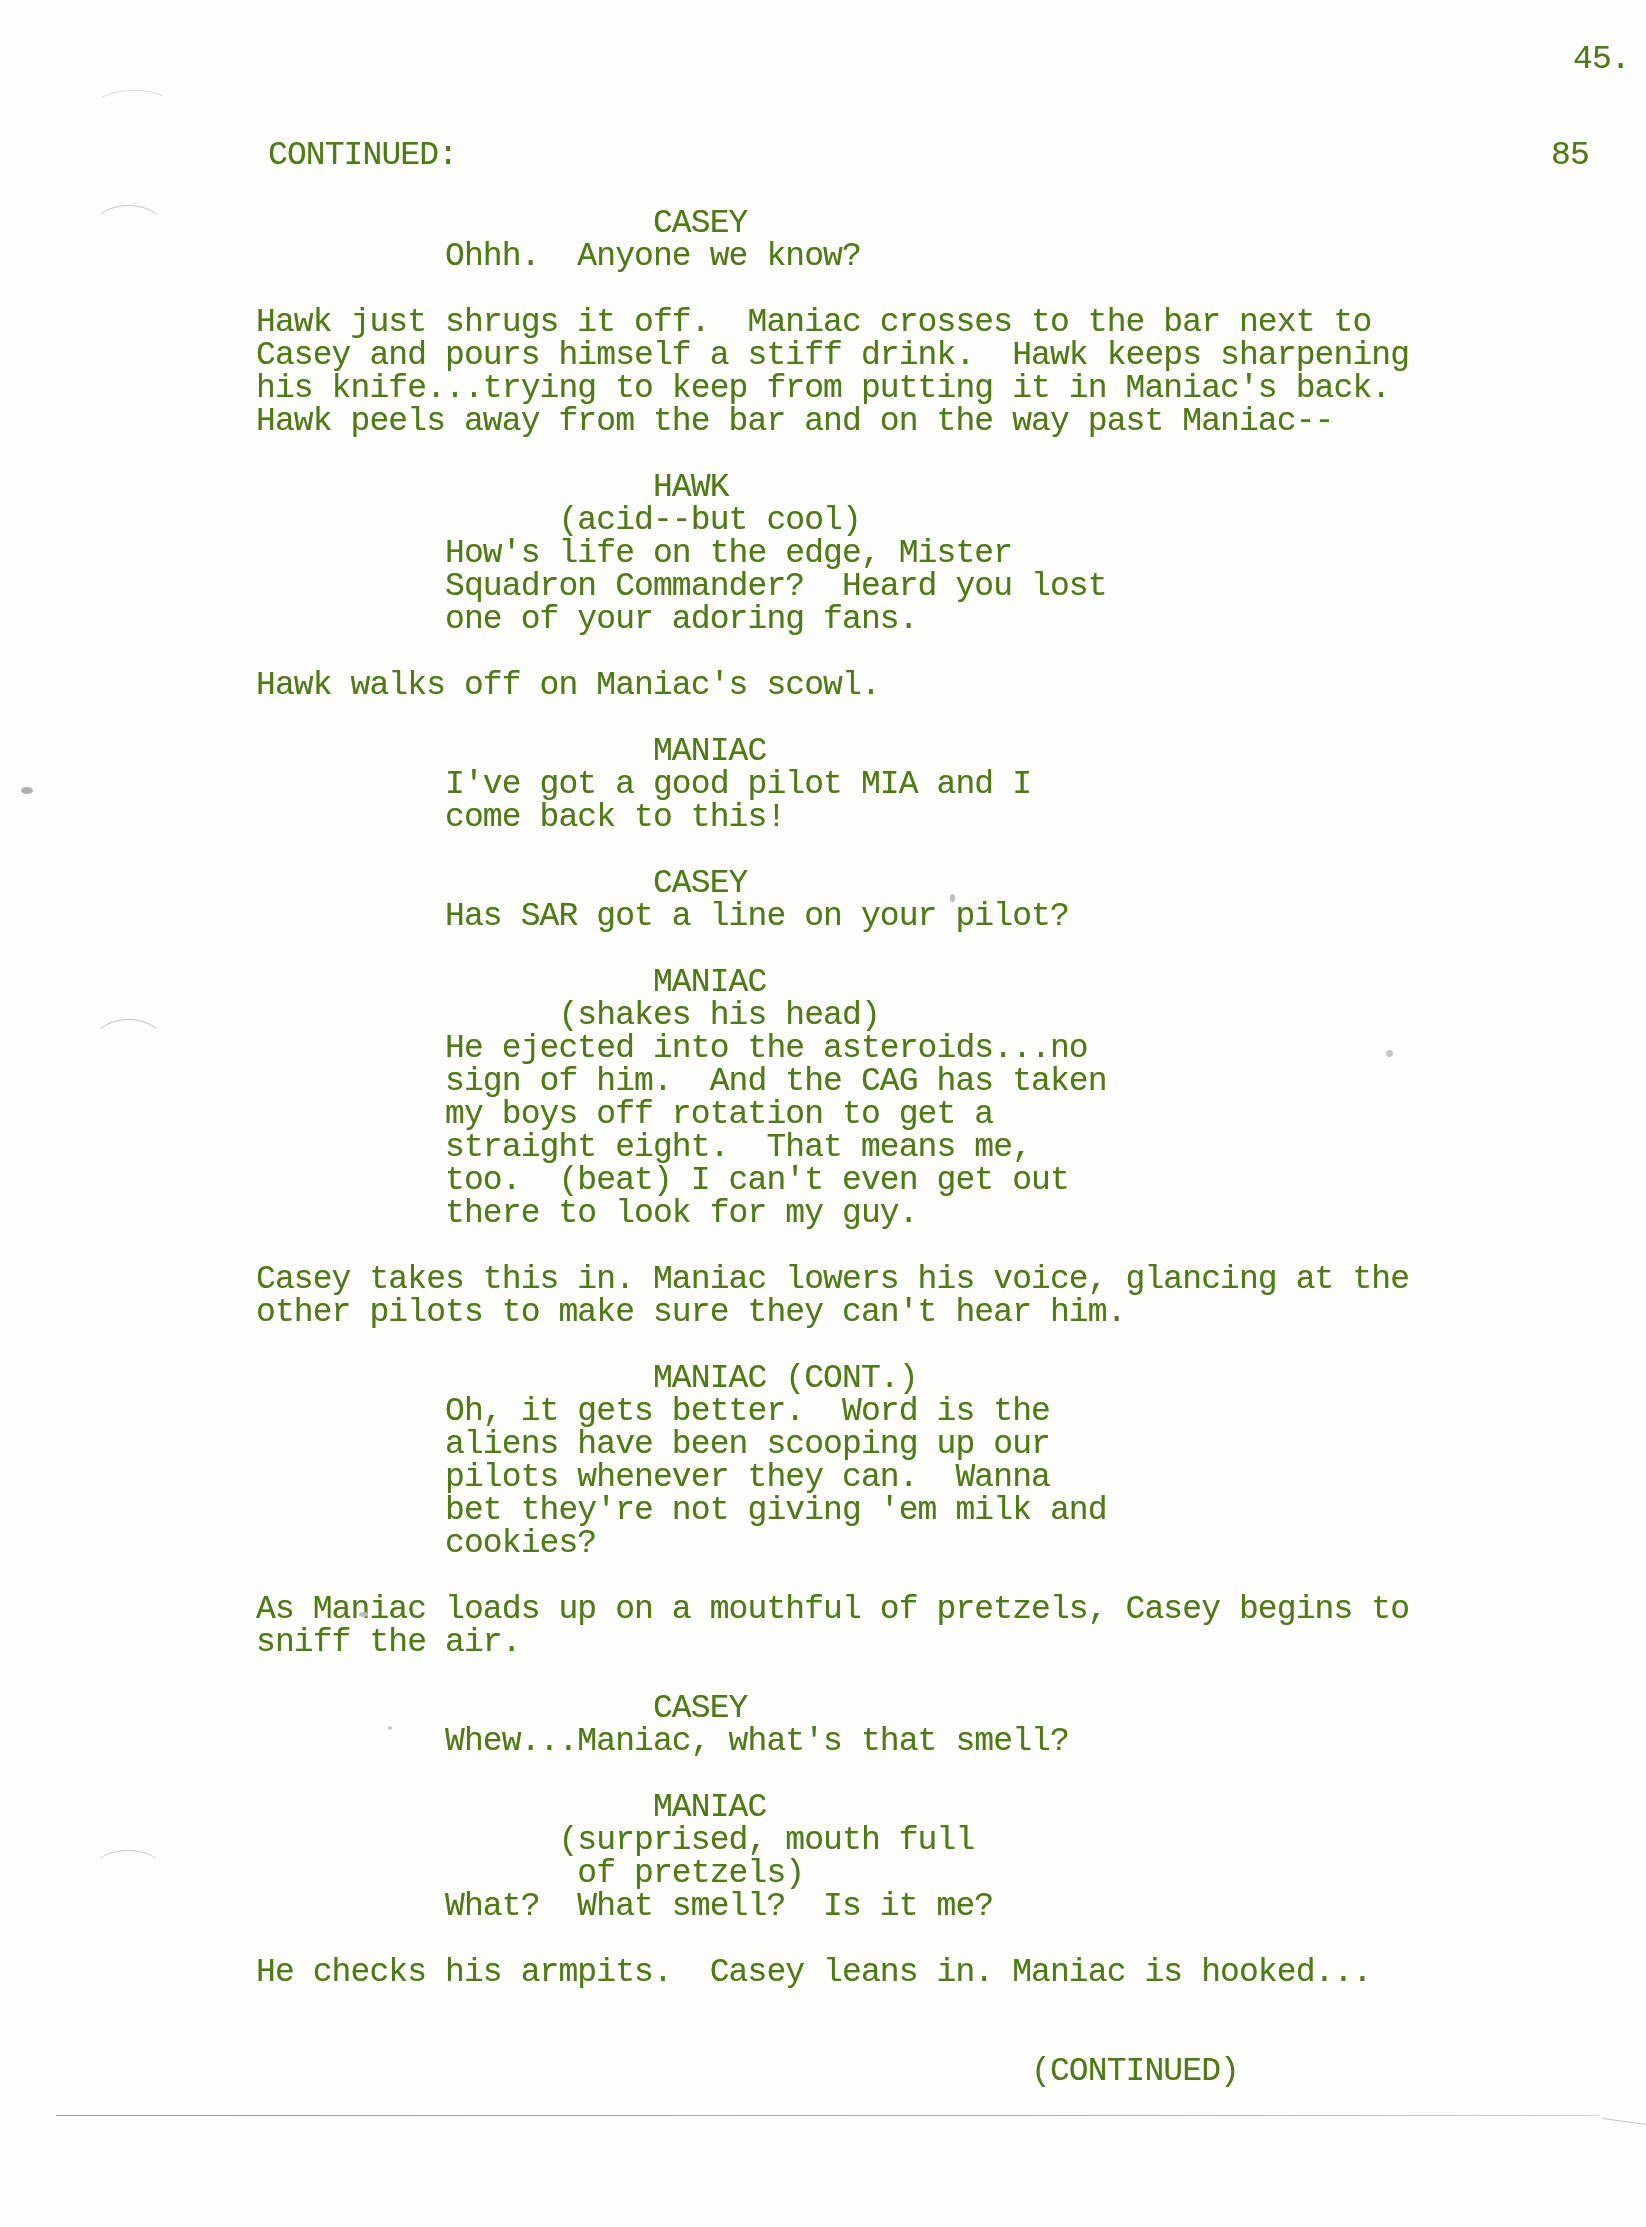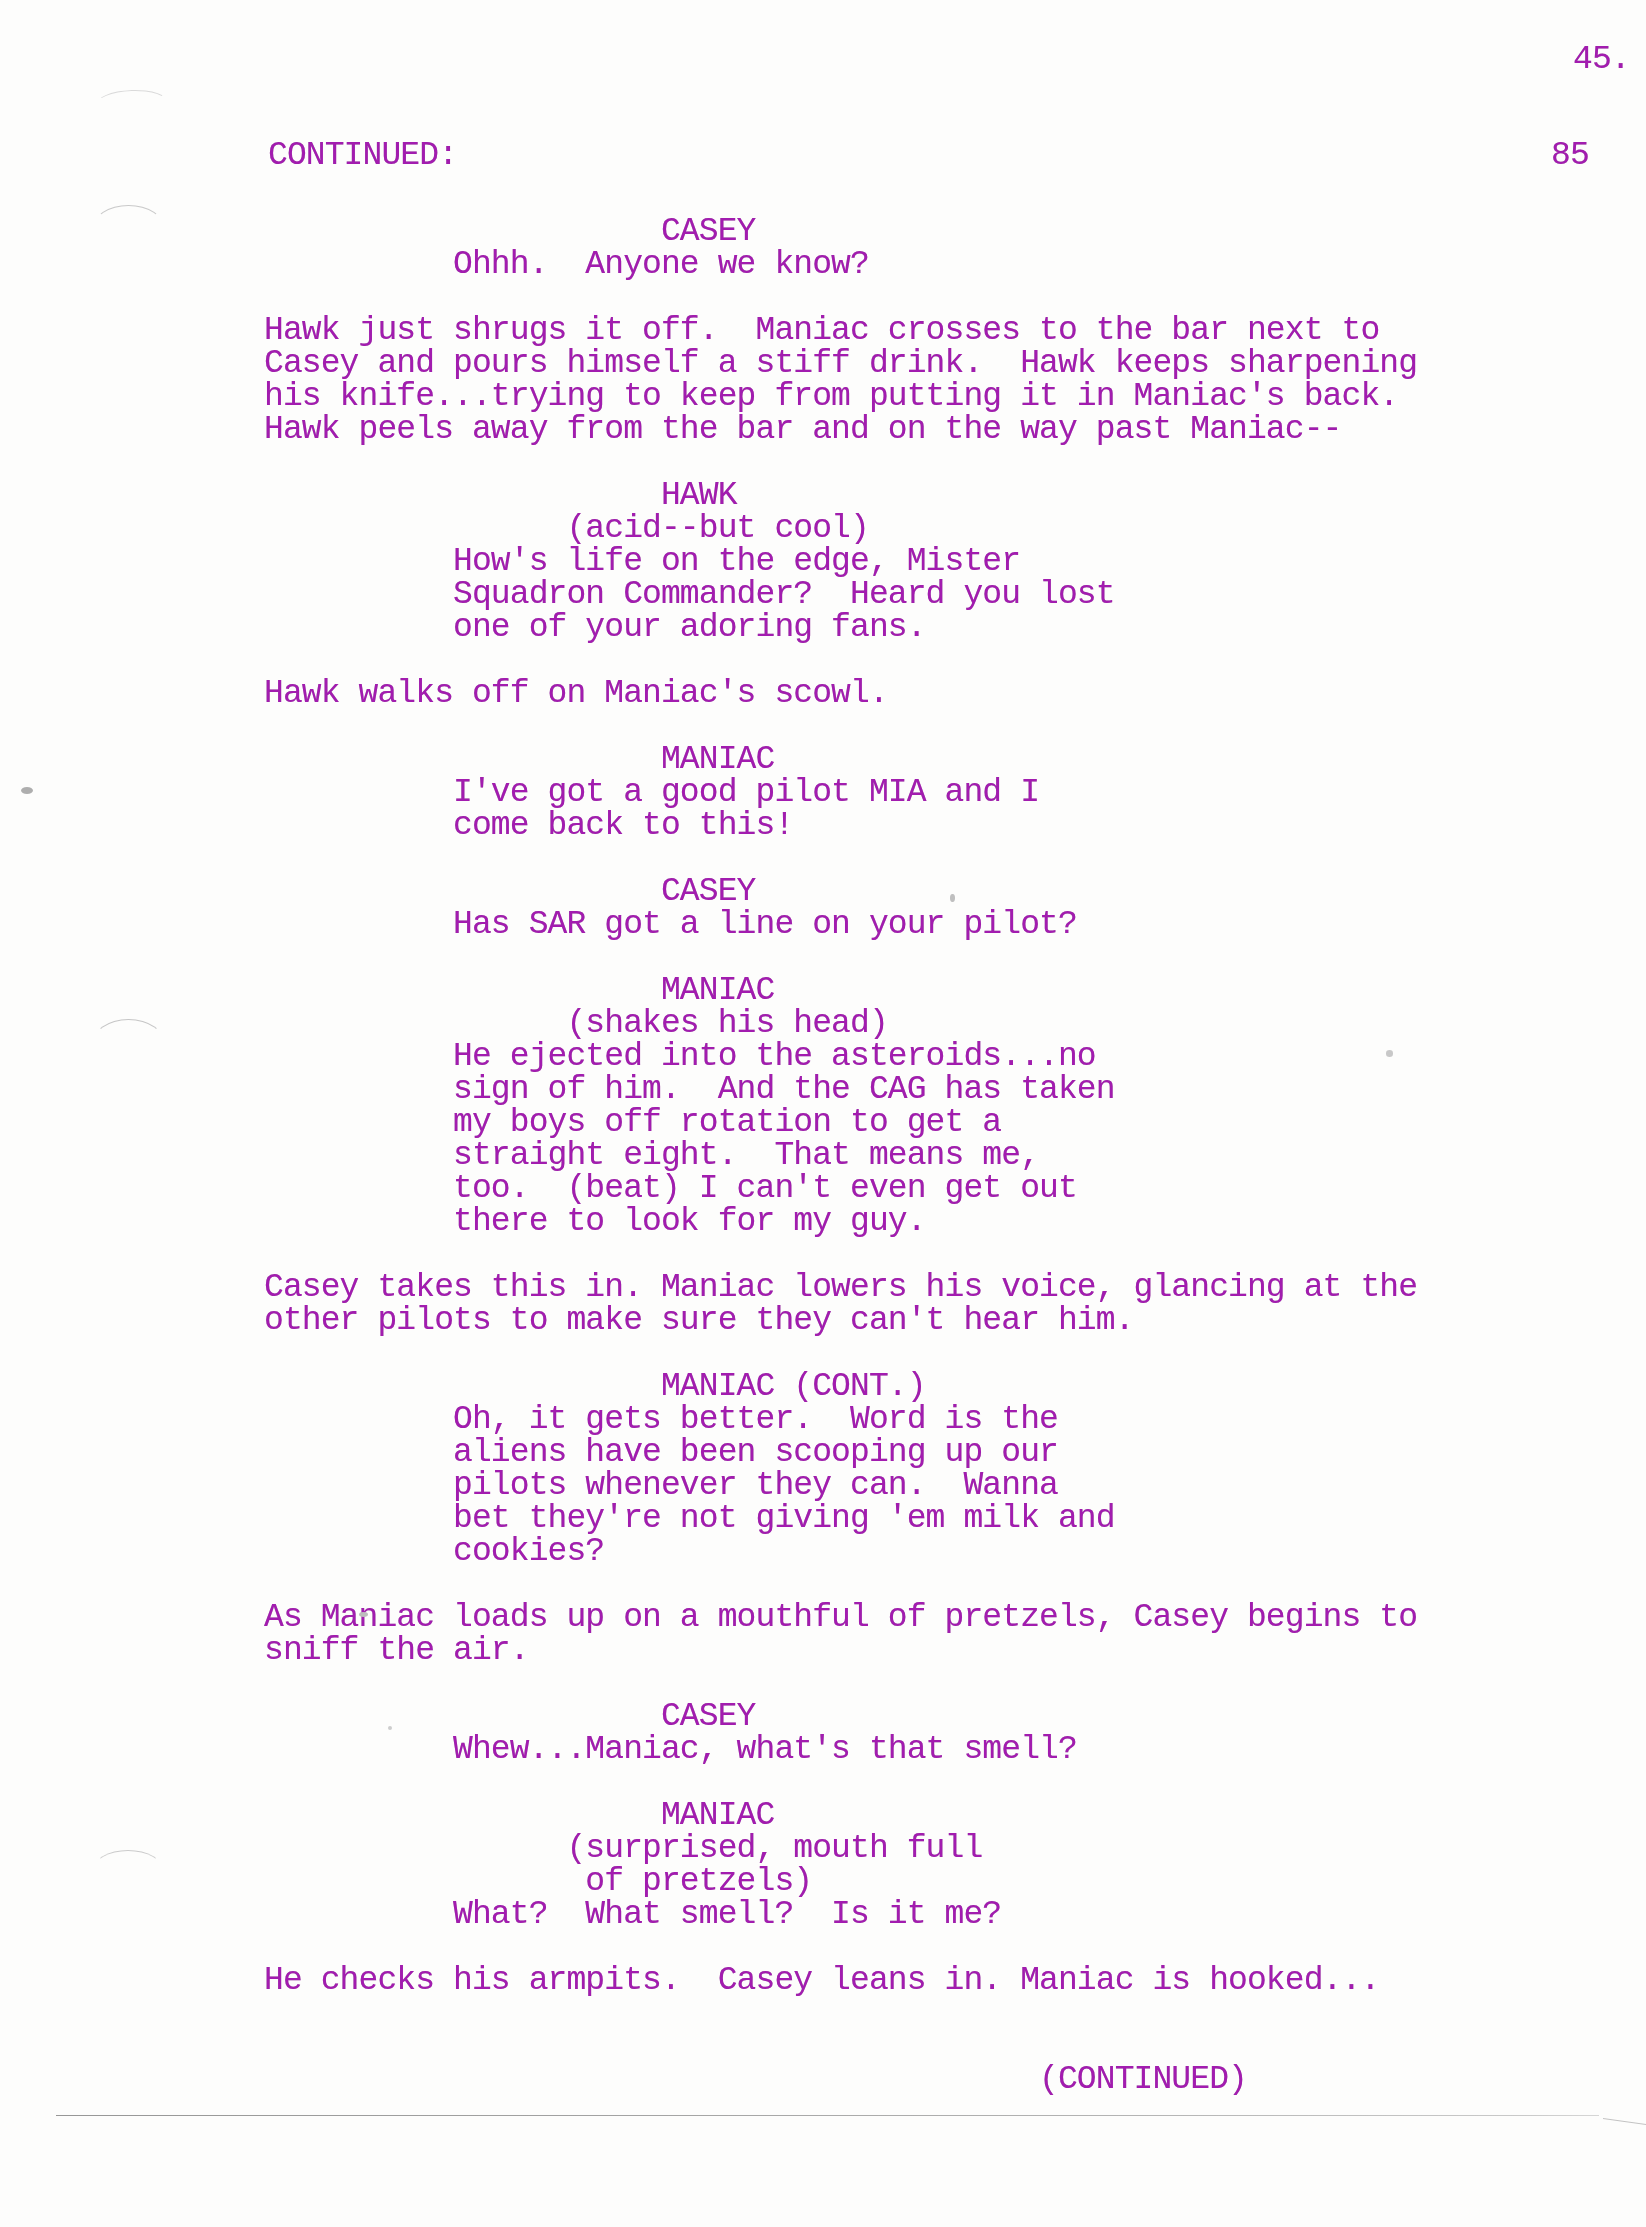--- a/index.html
+++ b/index.html
@@ -9,29 +9,29 @@
     background:#fdfdfc;
     overflow:hidden;
     font-family:"Liberation Mono", monospace;
     color:#3b3b3b;
   }
   .mono{
     font-family:"Liberation Mono", monospace;
     font-size:33px;
     line-height:33px;
     letter-spacing:-0.9px;
-    color:#a21caf;
+    color:#4d7c0f;
     text-shadow:0 0 0.5px rgba(70,70,70,0.35);
     white-space:pre;
   }
   .hdr{position:absolute;}
   #script-pre{
     position:absolute;
     left:256px;top:207px;
-    margin:8px;
+    margin:0;
   }
   .arc{
     position:absolute;
     border:0.9px solid transparent;
     border-radius:50%;
     border-top-color:#cccccc;
   }
   .speck{
     position:absolute;
     border-radius:50%;

